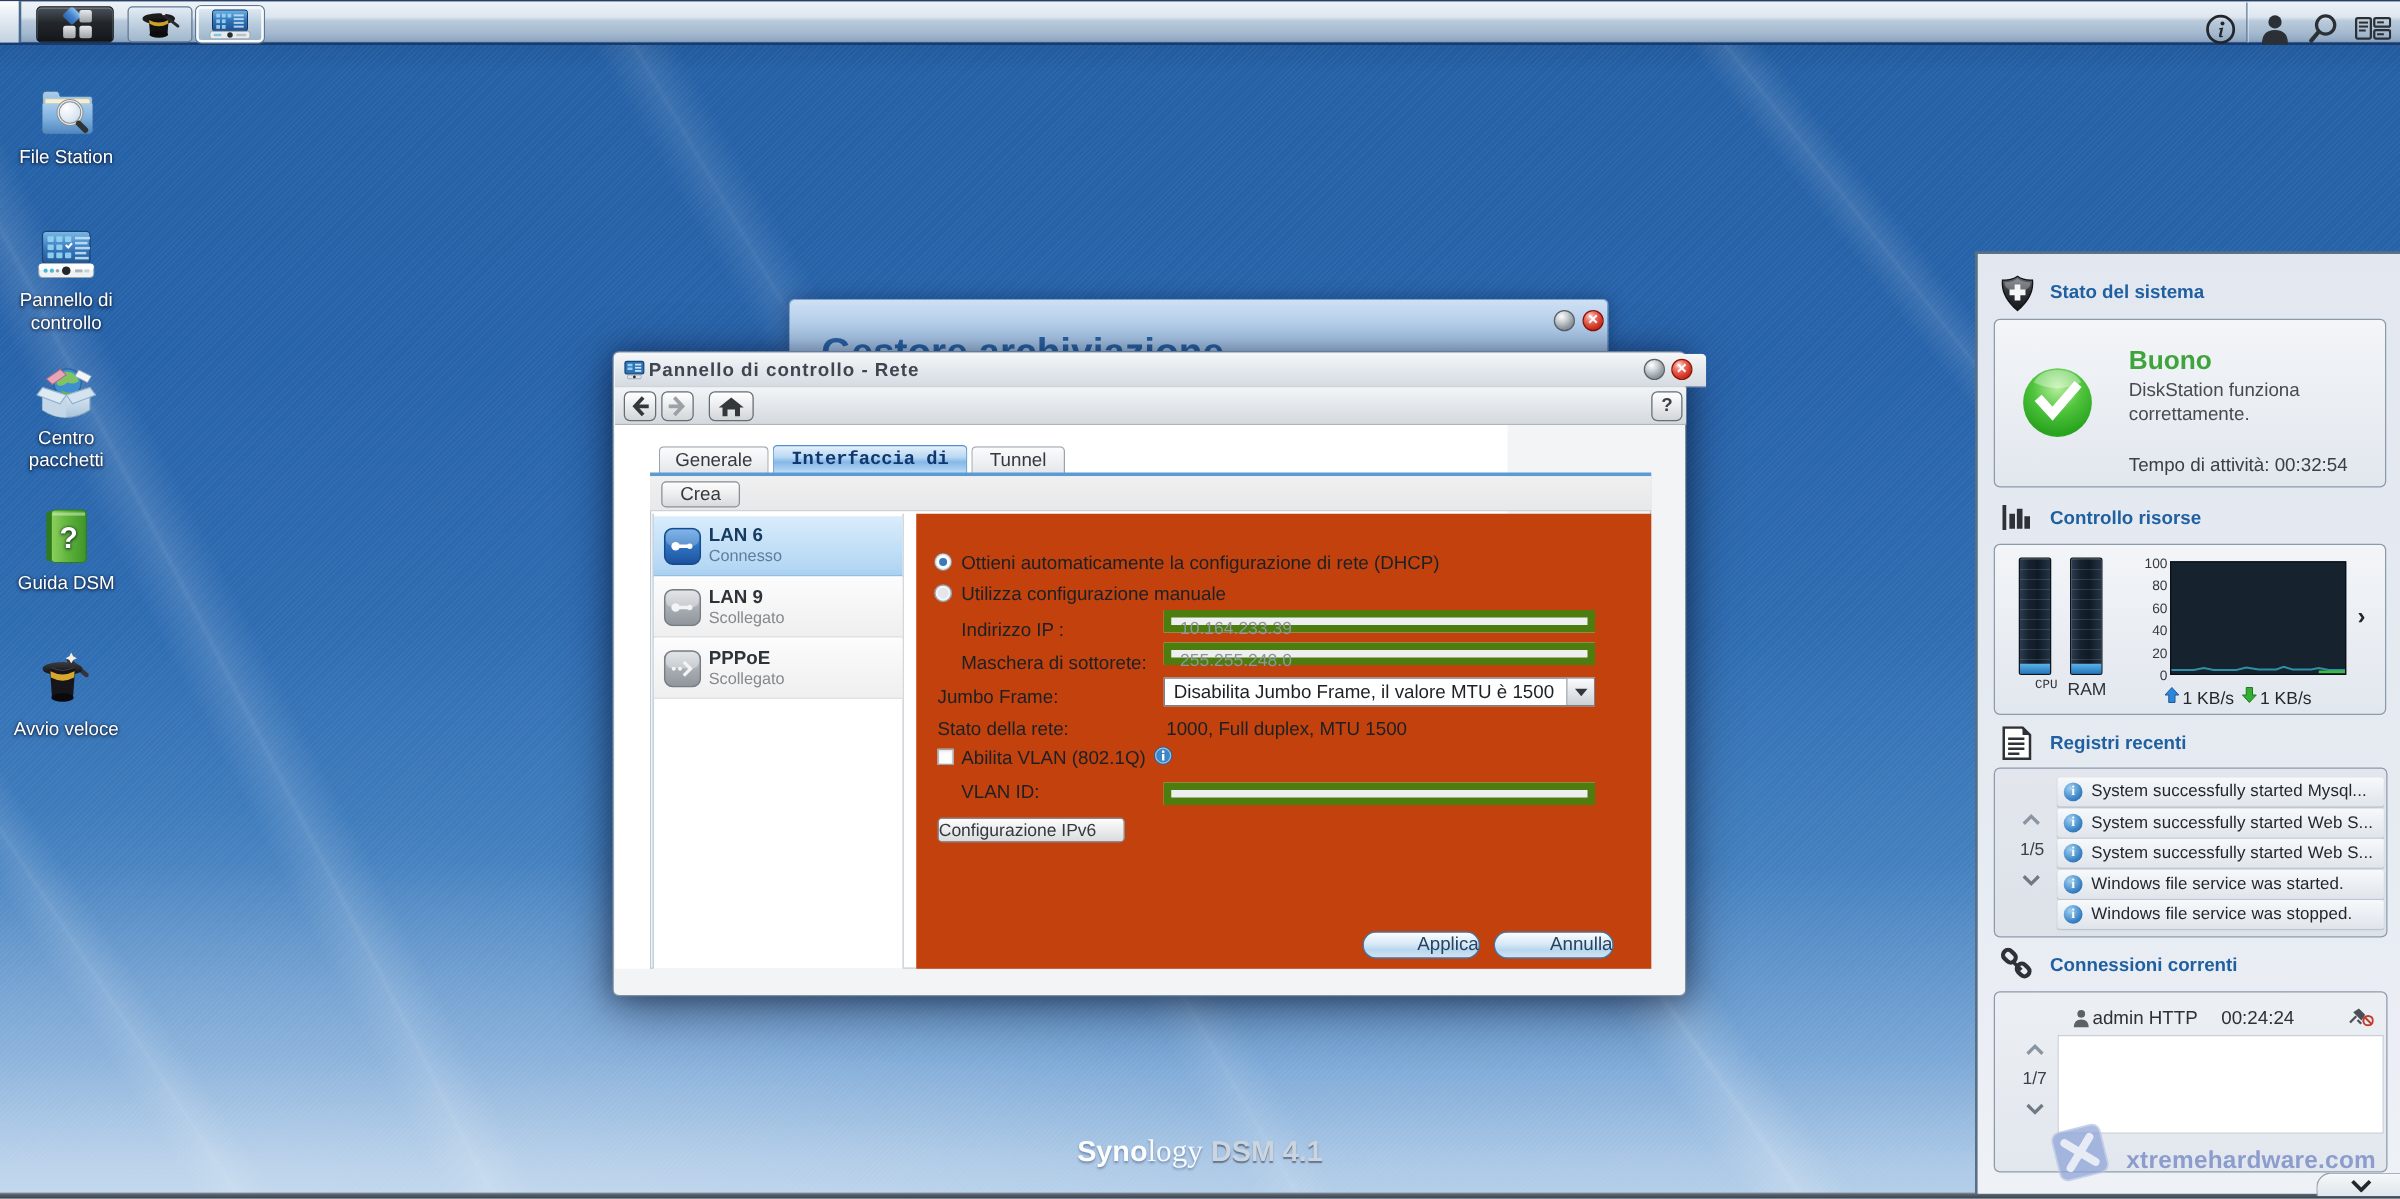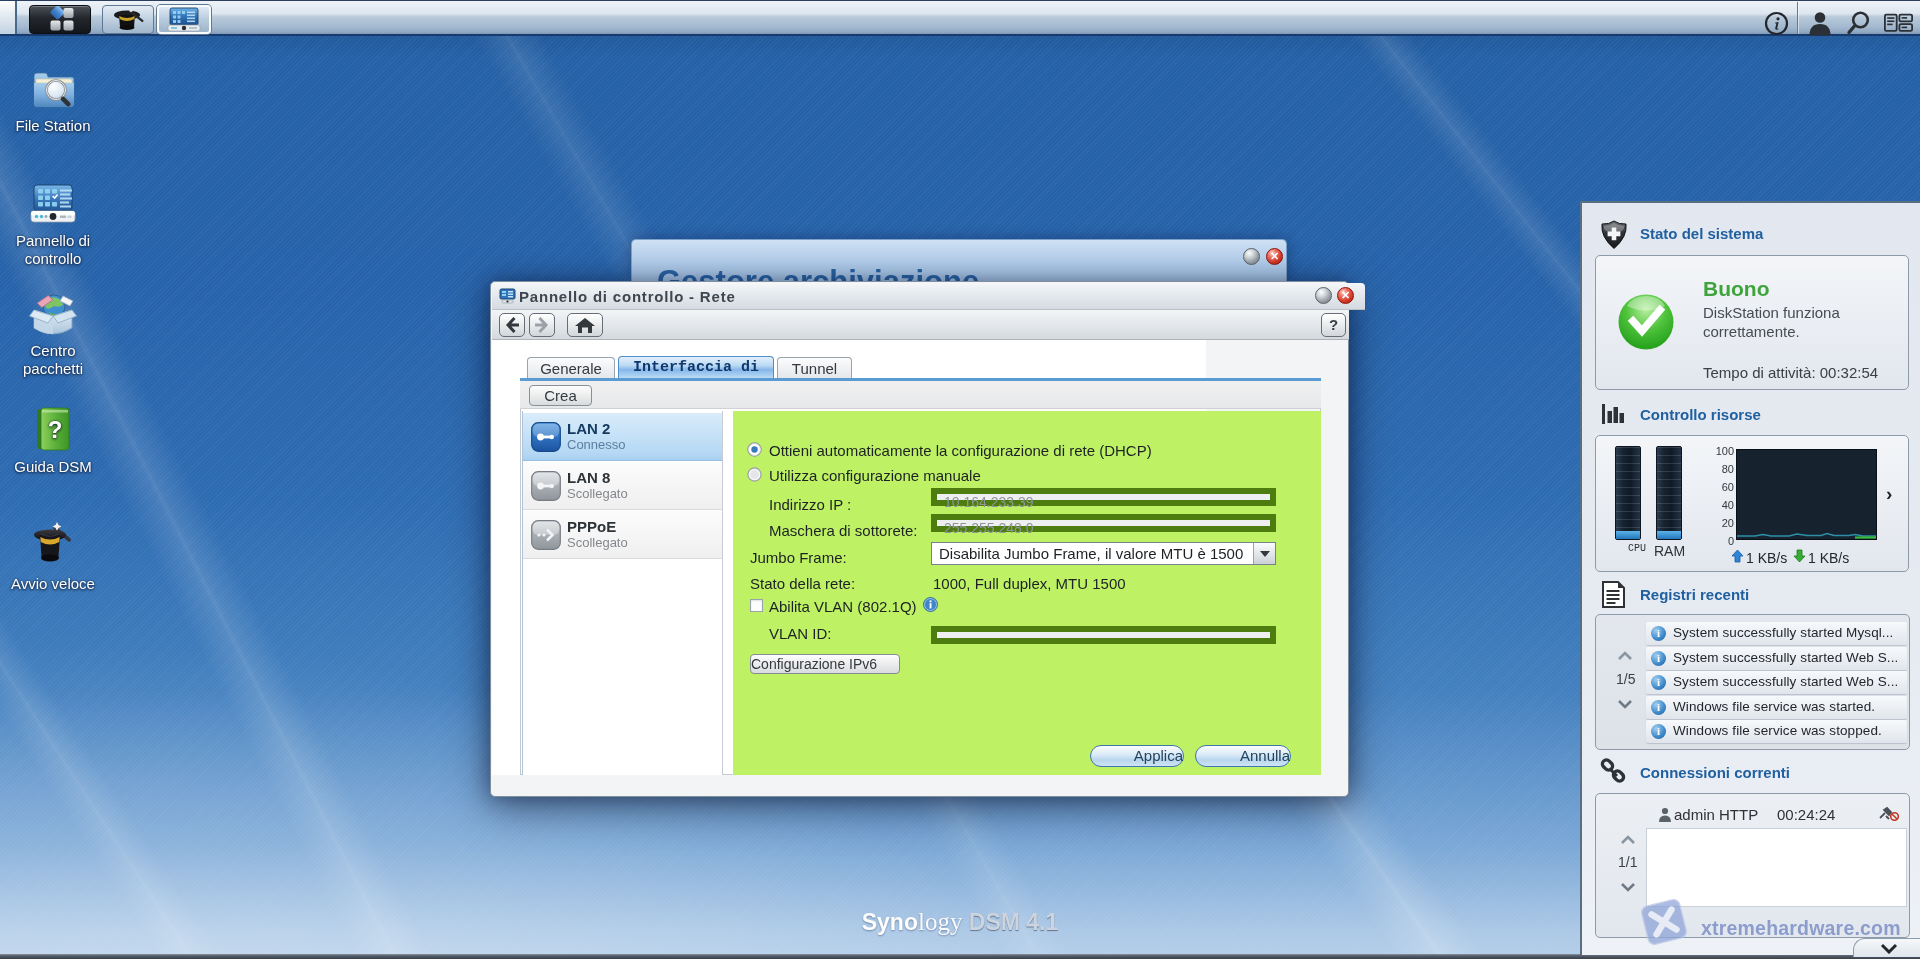--- a/index.html
+++ b/index.html
@@ -83,21 +83,21 @@
 
 #lpane { position:absolute; left:30px; top:71px; width:201px; height:364px; background:#fff; border-right:1px solid #c6ccd2; border-left:1px solid #aec4d6; }
 .lrow { position:absolute; left:0; width:199px; height:48px; border-bottom:1px solid #d8dbde; background:linear-gradient(180deg,#fcfcfc,#efefef); }
 .lrow.sel { background:linear-gradient(180deg,#d9ecfb,#b5d8f4 85%,#a9d0f1); border-bottom:1px solid #94bfe2; }
 .lrow .t1 { position:absolute; left:44px; top:7px; font-size:15px; font-weight:bold; color:#2e3338; }
 .lrow.sel .t1 { color:#173a60; }
 .lrow .t2 { position:absolute; left:44px; top:24px; font-size:13px; color:#85898d; }
 .lrow.sel .t2 { color:#5c7e9e; }
 
 
-#fpane { position:absolute; left:241px; top:71px; width:588px; height:364px; background:#bef264; font-size:15px; color:#1d2125; }
+#fpane { position:absolute; left:241px; top:71px; width:588px; height:364px; background:#c2410c; font-size:15px; color:#1d2125; }
 .flabel { position:absolute; }
 .finput { position:absolute; height:18px; background:#edeff1; border:6px solid #4d7c0f; color:#8f959b; font-size:14px; padding:0 2px 0 7px; line-height:17px; }
 .fselect { position:absolute; height:23px; background:#fff; border:1px solid #76828e; font-size:15px; color:#1d2125; padding-left:7px; line-height:21px; }
 .selarrow { position:absolute; right:0; top:0; width:22px; height:21px; border-left:1px solid #9aa2aa;
   background: linear-gradient(180deg,#fafbfc,#e4e7ea 50%,#ccd1d6); }
 .pill { position:absolute; height:22px; border-radius:11px; border:1px solid #3f76ad;
   background: linear-gradient(180deg,#fbfdfe,#d9e9f7 45%,#b9d6ee 70%,#cfe4f5);
   font-size:15px; color:#24445f; text-align:right; line-height:20px; font-weight:normal; }
 .gbtn { position:absolute; height:20px; border-radius:4px; border:1px solid #858c93;
   background: linear-gradient(180deg,#fdfdfd,#ececed 50%,#d9dbde);
@@ -318,39 +318,39 @@
                   <stop offset="0.5" stop-color="#2f73c0"></stop>
                   <stop offset="1" stop-color="#1c53a0"></stop>
             </linearGradient>
               </defs>
             <rect x="0.7" y="0.7" width="28.6" height="28.6" rx="6.5" fill="url(#lan1g)" stroke="#164a8c" stroke-width="1.2"></rect>
             <rect x="1.8" y="1.8" width="26.4" height="13" rx="5.5" fill="#ffffff" opacity="0.22"></rect>
             <circle cx="9.5" cy="15" r="3.4" fill="#fff"></circle>
             <rect x="11" y="13.6" width="9" height="2.8" fill="#fff"></rect>
             <circle cx="20.8" cy="15" r="2.2" fill="#fff"></circle>
           </svg>
-          <div class="t1">LAN 2</div>
+          <div class="t1">LAN 6</div>
             <div class="t2">Connesso</div>
         </div>
         <div class="lrow" style="top:51px;">
           <svg style="position:absolute;left:8px;top:9px;" width="30" height="30" viewBox="0 0 30 30">
             <defs>
                 <linearGradient id="lan2g" x1="0" y1="0" x2="0" y2="1">
               <stop offset="0" stop-color="#d6dade"></stop>
                   <stop offset="0.5" stop-color="#a9aeb4"></stop>
                   <stop offset="1" stop-color="#8f959b"></stop>
             </linearGradient>
               </defs>
             <rect x="0.7" y="0.7" width="28.6" height="28.6" rx="6.5" fill="url(#lan2g)" stroke="#777d84" stroke-width="1.2"></rect>
             <rect x="1.8" y="1.8" width="26.4" height="13" rx="5.5" fill="#ffffff" opacity="0.35"></rect>
             <circle cx="9.5" cy="15" r="3.4" fill="#f2f4f6"></circle>
             <rect x="11" y="13.6" width="9" height="2.8" fill="#f2f4f6"></rect>
             <circle cx="20.8" cy="15" r="2.2" fill="#f2f4f6"></circle>
           </svg>
-          <div class="t1">LAN 8</div>
+          <div class="t1">LAN 9</div>
             <div class="t2">Scollegato</div>
         </div>
         <div class="lrow" style="top:100px;">
           <svg style="position:absolute;left:8px;top:9px;" width="30" height="30" viewBox="0 0 30 30">
             <defs>
                 <linearGradient id="pppg" x1="0" y1="0" x2="0" y2="1">
               <stop offset="0" stop-color="#d6dade"></stop>
                   <stop offset="0.5" stop-color="#a9aeb4"></stop>
                   <stop offset="1" stop-color="#8f959b"></stop>
             </linearGradient>
@@ -602,21 +602,21 @@
       <div style="position:absolute; left:181px; top:12px; font-size:15px; color:#2e3237;">00:24:24</div>
       <svg style="position:absolute;left:283px;top:12px;" width="20" height="15" viewBox="0 0 20 15">
         <path d="M1 12 L6 7 M5 4 L8 2 L12 6 L10 9 Z M7 10 L10 13" stroke="#4a5056" stroke-width="1.8" fill="#4a5056"></path>
         <circle cx="15.5" cy="10.5" r="3.8" fill="none" stroke="#c23a2a" stroke-width="1.6"></circle>
         <path d="M13 8 L18 13" stroke="#c23a2a" stroke-width="1.6"></path>
       </svg>
       <div style="position:absolute; left:50px; top:34px; width:261px; height:79px; background:#fff; border:1px solid #c8cfd8;"></div>
       <svg style="position:absolute;left:24px;top:41px;" width="16" height="10" viewBox="0 0 16 10">
           <path d="M2 8 L8 2 L14 8" stroke="#8a95a1" stroke-width="2.6" fill="none"></path>
         </svg>
-      <div style="position:absolute; left:22px; top:60px; font-size:14px; color:#3a4046;">1/1</div>
+      <div style="position:absolute; left:22px; top:60px; font-size:14px; color:#3a4046;">1/7</div>
       <svg style="position:absolute;left:24px;top:88px;" width="16" height="10" viewBox="0 0 16 10">
           <path d="M2 2 L8 8 L14 2" stroke="#6f7a86" stroke-width="2.6" fill="none"></path>
         </svg>
     </div>
     <div id="ctab">
       <svg style="position:absolute;left:26px;top:4px;" width="18" height="11" viewBox="0 0 18 11">
           <path d="M2 2 L9 9 L16 2" stroke="#23272c" stroke-width="3" fill="none"></path>
         </svg>
     </div>
     <div id="wmark">

